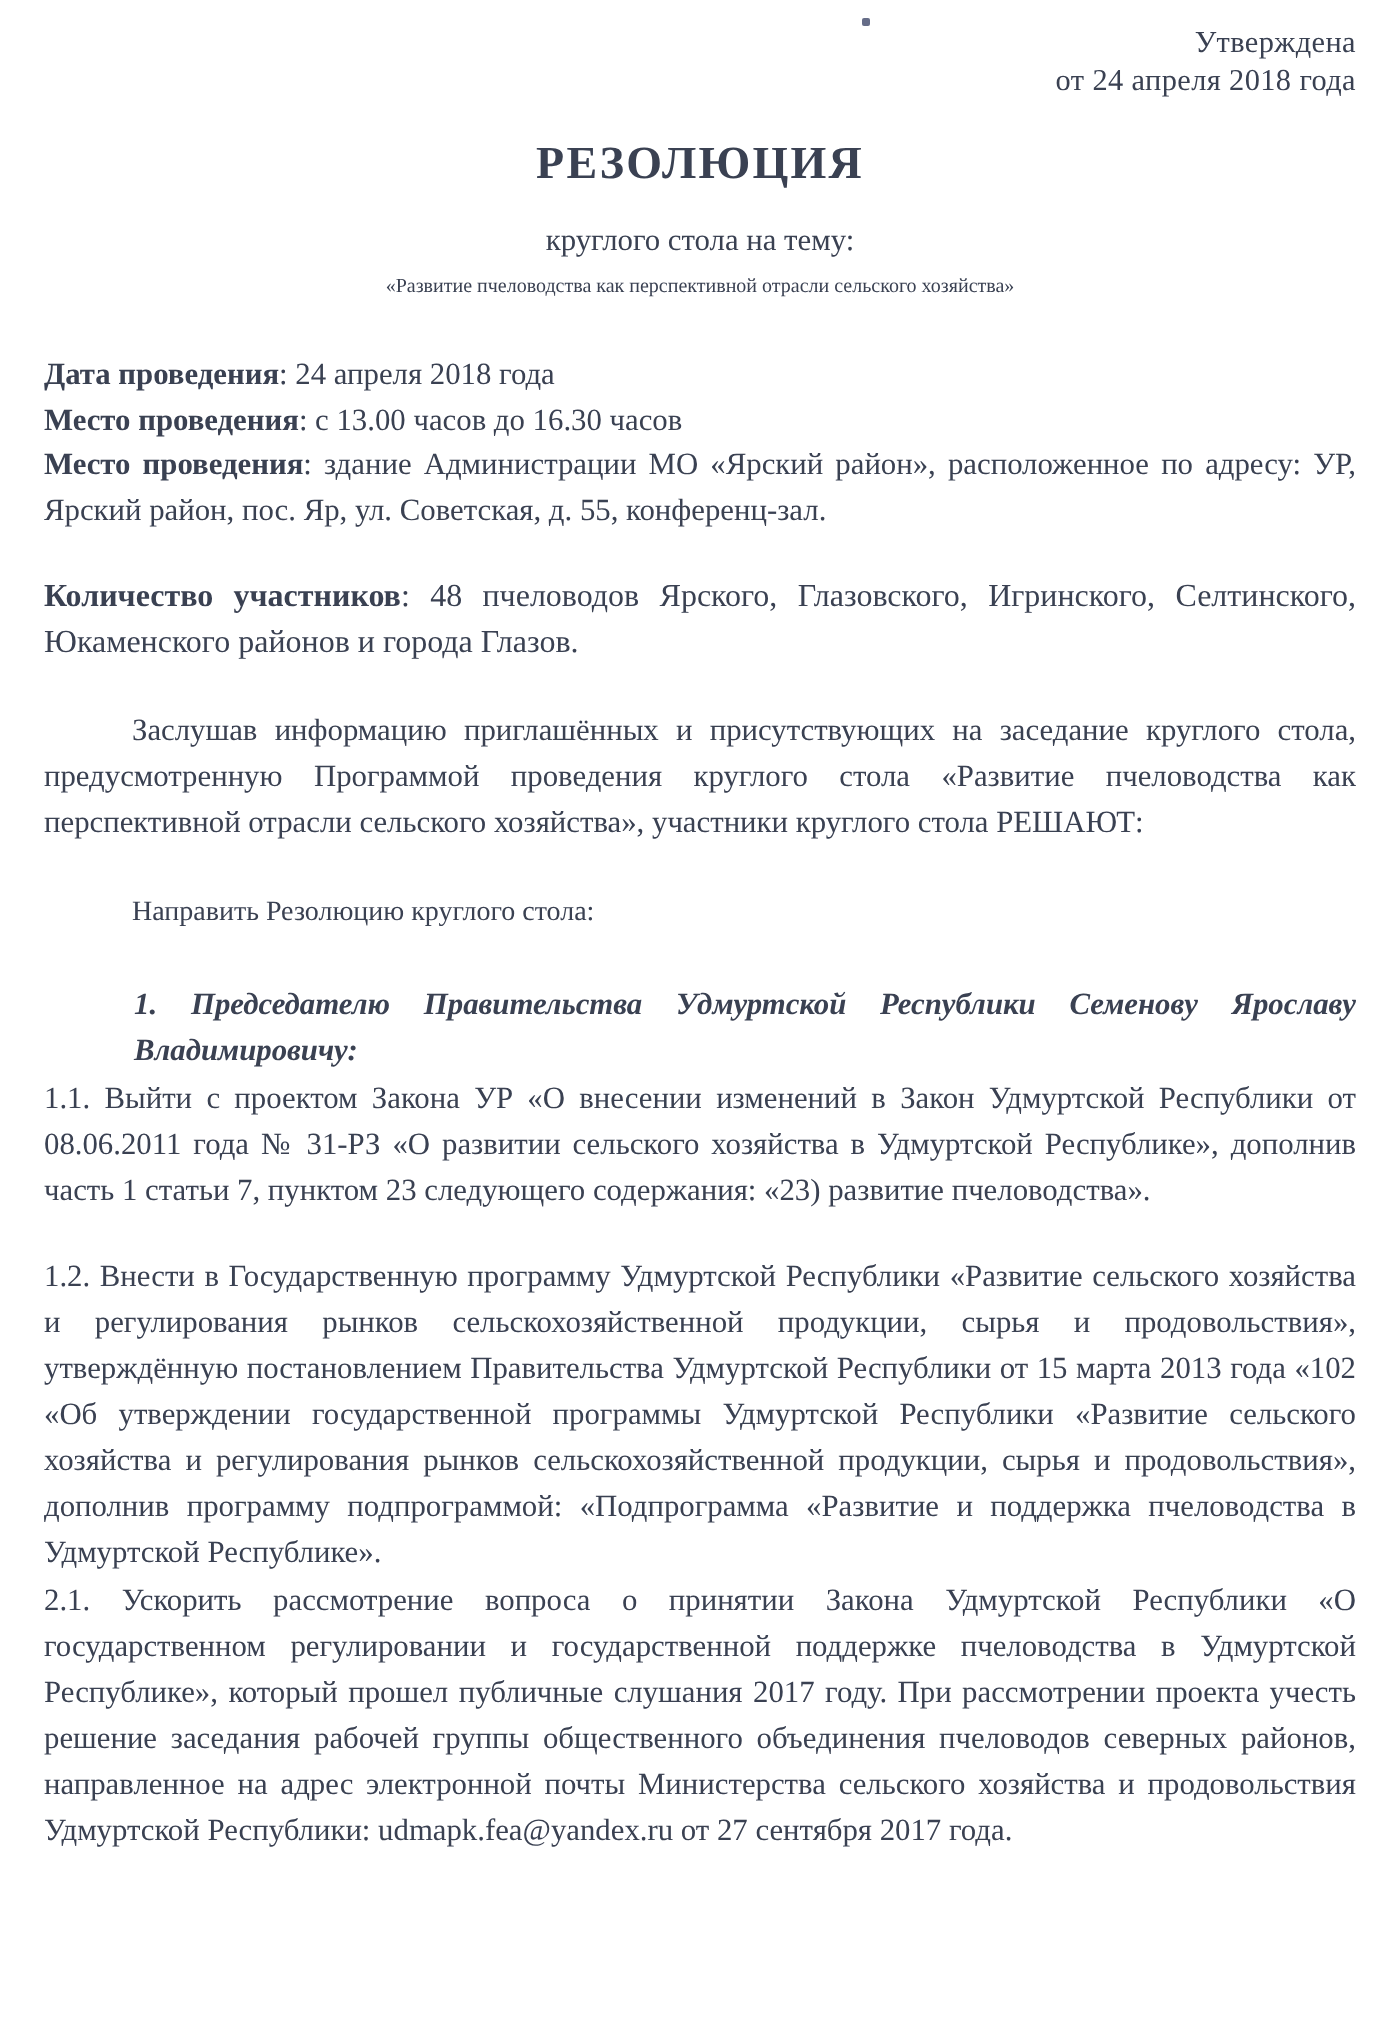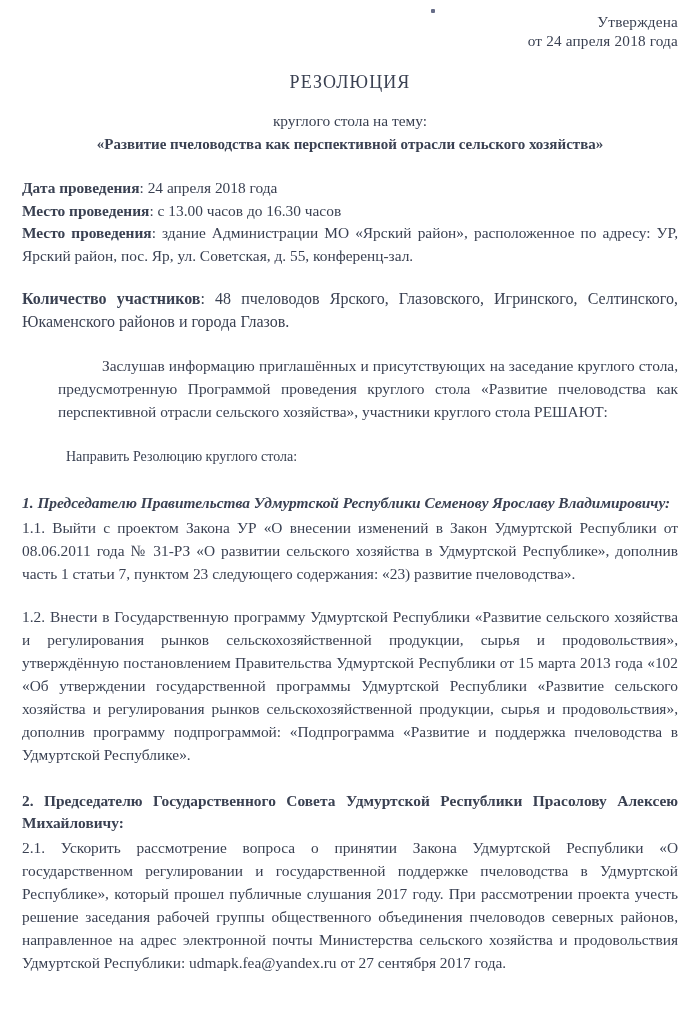--- a/index.html
+++ b/index.html
@@ -46,33 +46,33 @@
     padding-top: 12px;
     letter-spacing: 0.2px;
   }
   .approval div { white-space: nowrap; }
 
   .title-block {
     text-align: center;
     margin-top: 21px;
   }
   .doc-title {
-    font-size: 18px;
-    font-weight: normal;
+    font-size: 23px;
+    font-weight: bold;
     letter-spacing: 1.1px;
     line-height: 22px;
   }
   .doc-subtitle {
     font-size: 15.4px;
     line-height: 22px;
     margin-top: 17px;
   }
   .doc-theme {
-    font-size: 15px;
-    font-weight: bold;
+    font-size: 10px;
+    font-weight: normal;
     line-height: 22px;
     margin-top: 1px;
   }
 
   .meta {
     margin-top: 22px;
     font-size: 15.4px;
     line-height: 22.5px;
   }
   .meta p {
@@ -93,39 +93,39 @@
   }
   .participants p { margin: 0; }
 
   .body-par {
     margin-top: 21px;
     font-size: 15.4px;
     line-height: 23px;
     text-align: justify;
     text-justify: inter-word;
     text-indent: 44px;
-    margin-left: 36px;
   }
   .body-par p { margin: 0; }
 
   .direct-par {
     margin-top: 22px;
     font-size: 14px;
     line-height: 23px;
     text-indent: 44px;
   }
   .direct-par p { margin: 0; }
 
   .section-head {
     margin-top: 24px;
     font-size: 15.4px;
     line-height: 22.5px;
     font-weight: bold;
     text-align: justify;
     text-justify: inter-word;
+    margin-left: 45px;
   }
   .section-head.italic { font-style: italic; }
   .section-head p { margin: 0; }
 
   .clause {
     margin-top: 1px;
     font-size: 15.4px;
     line-height: 23px;
     text-align: justify;
     text-justify: inter-word;
@@ -176,22 +176,19 @@
     </div>
 
     <div class="clause">
       <p>1.1. Выйти с проектом Закона УР  «О внесении изменений в Закон Удмуртской Республики от 08.06.2011 года № 31-РЗ «О развитии сельского хозяйства в Удмуртской Республике», дополнив часть 1 статьи 7, пунктом 23 следующего содержания: «23) развитие пчеловодства».</p>
     </div>
 
     <div class="clause spaced">
       <p>1.2. Внести в Государственную программу Удмуртской Республики «Развитие сельского хозяйства и регулирования рынков сельскохозяйственной продукции, сырья и продовольствия», утверждённую постановлением Правительства Удмуртской Республики от   15 марта 2013 года «102 «Об утверждении государственной программы  Удмуртской Республики «Развитие сельского хозяйства и регулирования рынков сельскохозяйственной продукции, сырья и продовольствия», дополнив программу подпрограммой: «Подпрограмма «Развитие и поддержка пчеловодства в Удмуртской Республике».</p>
     </div>
 
-    <div class="section-head">
-      <p>2. Председателю Государственного  Совета Удмуртской Республики Прасолову Алексею Михайловичу:</p>
-    </div>
 
     <div class="clause">
       <p>2.1. Ускорить рассмотрение вопроса о принятии Закона Удмуртской Республики «О государственном регулировании и государственной поддержке пчеловодства в Удмуртской Республике», который прошел публичные слушания 2017 году. При рассмотрении проекта учесть решение заседания рабочей группы общественного объединения  пчеловодов северных районов, направленное  на адрес электронной почты Министерства сельского хозяйства и продовольствия Удмуртской Республики: udmapk.fea@yandex.ru  от 27 сентября 2017 года.</p>
     </div>
 
   </div>
 </div>
 
 </body></html>

